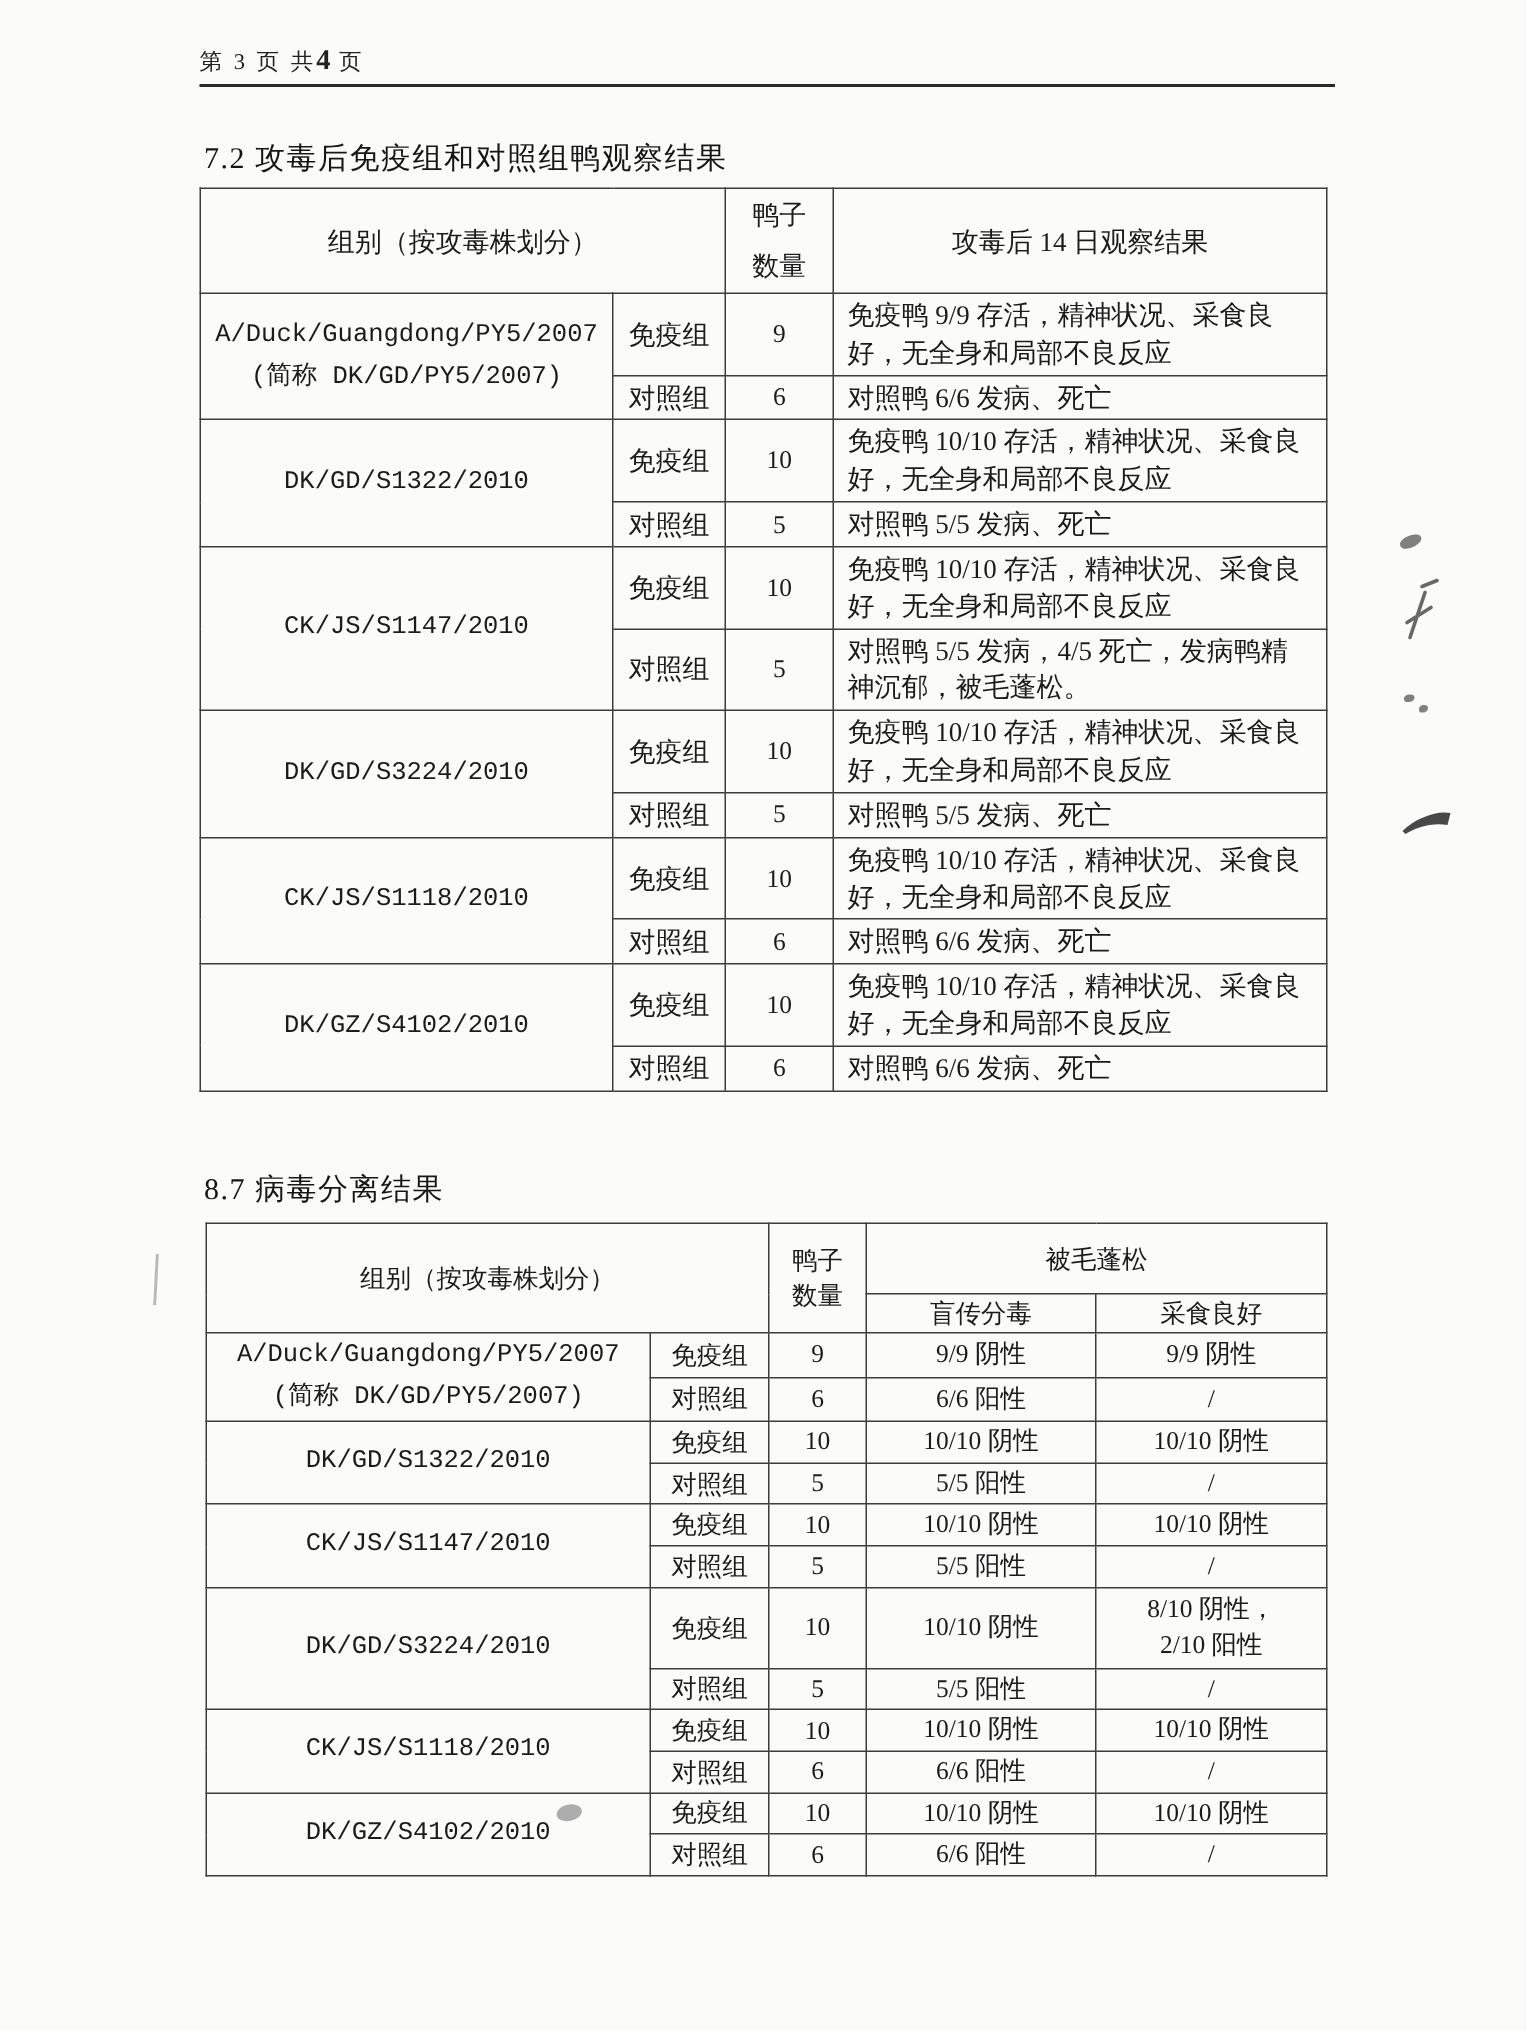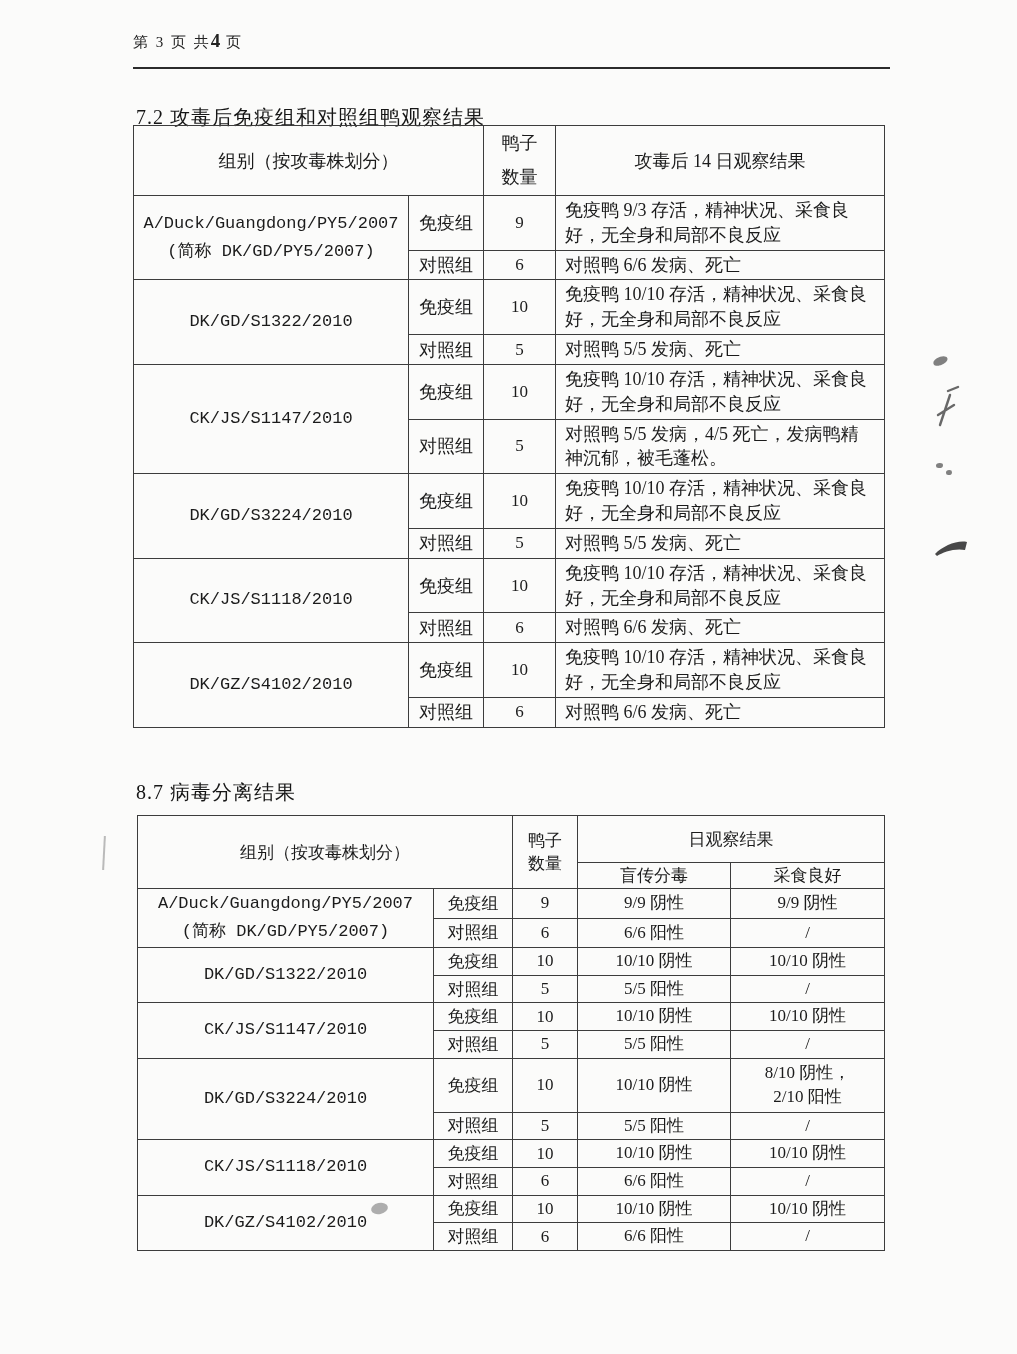--- a/index.html
+++ b/index.html
@@ -13,39 +13,39 @@
     font-family: "Liberation Serif", serif;
     overflow: hidden;
   }
   
   .page-header {
     position: absolute;
     left: 133px;
     top: 30px;
     width: 757px;
     border-bottom: 2px solid #2b2b2b;
-    padding-bottom: 15px;
+    padding-bottom: 4px;
     font-size: 15px;
     letter-spacing: 2px;
     color: #222;
   }
   .page-header .num4 {
     font-weight: 700;
     font-size: 19px;
     letter-spacing: 0;
   }
   
   .sec-title {
     position: absolute;
     left: 136px;
     font-size: 20px;
     letter-spacing: 1px;
     color: #161616;
   }
-  .sec-title.s72 { top: 104px; }
+  .sec-title.s72 { top: 92px; }
   .sec-title.s73 { top: 779px; }
   
   table {
     position: absolute;
     border-collapse: collapse;
     table-layout: fixed;
     color: #1b1b1b;
     padding-left: 44px;
   }
   td, th {
@@ -120,21 +120,21 @@
         <th class="c pre">鸭子
 数量</th>
         <th class="c">攻毒后 14 日观察结果</th>
       </tr>
 
       <tr class="r52">
         <td rowspan="2" class="strain pre">A/Duck/Guangdong/PY5/2007
 (简称 DK/GD/PY5/2007)</td>
         <td class="c">免疫组</td>
         <td class="c num">9</td>
-        <td class="res">免疫鸭 9/3 存活，精神状况、采食良好，无全身和局部不良反应</td>
+        <td class="res">免疫鸭 9/9 存活，精神状况、采食良好，无全身和局部不良反应</td>
       </tr>
       <tr class="r28">
         <td class="c">对照组</td>
         <td class="c num">6</td>
         <td class="res">对照鸭 6/6 发病、死亡</td>
       </tr>
 
       <tr class="r52">
         <td rowspan="2" class="strain">DK/GD/S1322/2010</td>
         <td class="c">免疫组</td>
@@ -205,21 +205,21 @@
         <col style="width:79px">
         <col style="width:65px">
         <col style="width:153px">
         <col style="width:154px">
       </colgroup>
     <tbody>
       <tr class="h47">
         <th colspan="2" rowspan="2" class="c">组别（按攻毒株划分）</th>
         <th rowspan="2" class="c pre">鸭子
 数量</th>
-        <th colspan="2" class="c">日观察结果</th>
+        <th colspan="2" class="c">被毛蓬松</th>
       </tr>
       <tr class="h26">
         <th class="c">盲传分毒</th>
         <th class="c">采食良好</th>
       </tr>
 
       <tr class="r27">
         <td rowspan="2" class="strain pre">A/Duck/Guangdong/PY5/2007
 (简称 DK/GD/PY5/2007)</td>
         <td class="c">免疫组</td>

